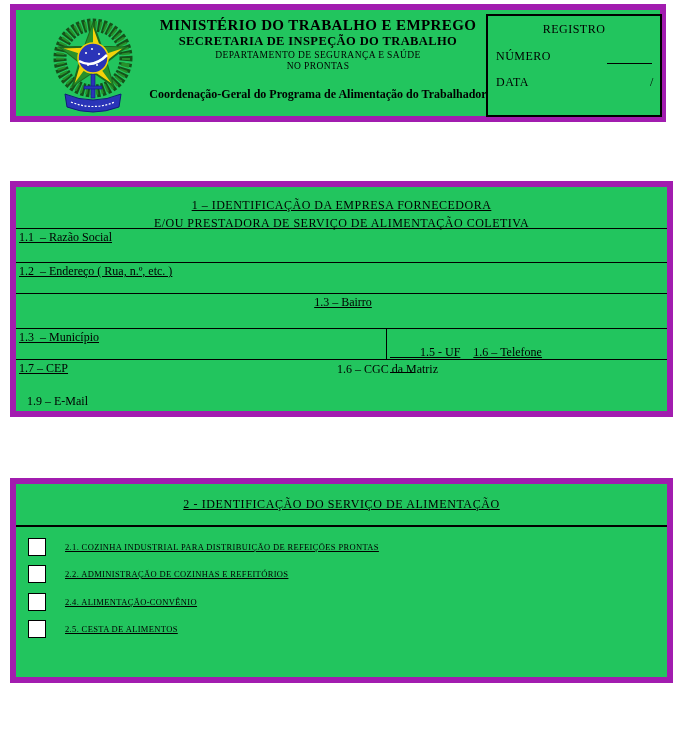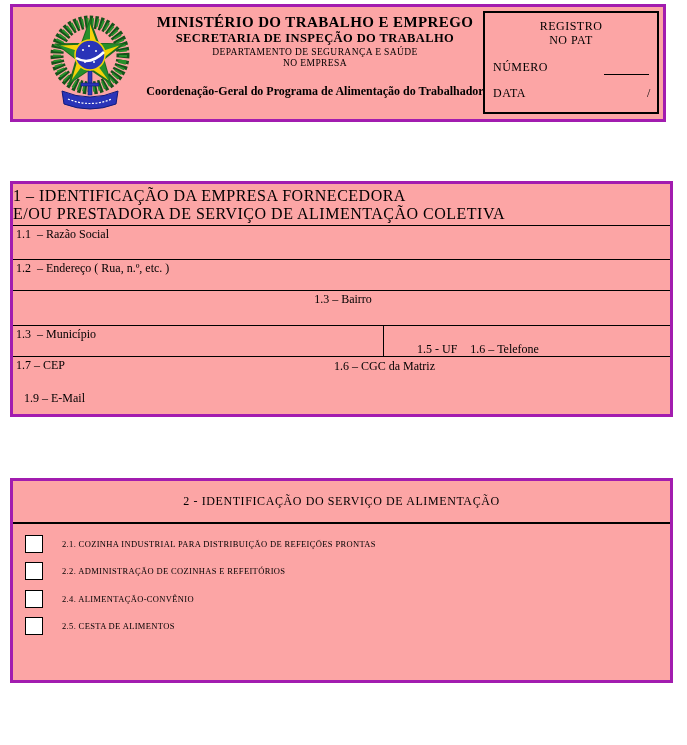--- a/index.html
+++ b/index.html
@@ -1,20 +1,20 @@
 <!DOCTYPE html>
 <html><head>
 <meta charset="utf-8">
 <style>
   html,body{margin:0;padding:0;background:#fff;}
   .page{
     position:relative;width:687px;height:745px;background:#ffffff;
     font-family:"Liberation Serif","DejaVu Serif",serif;color:#000;
   }
-  .box{position:absolute;border:3px solid #a21caf;box-sizing:border-box;background:#fca5a5;}
+  .box{position:absolute;border:6px solid #a21caf;box-sizing:border-box;background:#22c55e;text-decoration:underline;}
 
   
   .header-box{left:10px;top:4px;width:656px;height:118px;}
   .crest{position:absolute;left:24px;top:4px;width:106px;height:108px;}
   .header-text{position:absolute;left:128px;top:7px;width:348px;text-align:center;}
   .h-ministry{font-size:15px;font-weight:bold;letter-spacing:.4px;white-space:nowrap;}
   .h-secretariat{font-size:12.5px;font-weight:bold;letter-spacing:.4px;white-space:nowrap;}
   .h-dept{font-size:9.5px;letter-spacing:.4px;margin-top:1px;}
   .h-coord{font-size:12px;font-weight:bold;margin-top:16px;white-space:nowrap;}
   .registry-box{position:absolute;left:470px;top:4px;width:176px;height:103px;border:2px solid #000;box-sizing:border-box;padding:6px 8px 0 8px;font-size:12px;}
@@ -23,21 +23,21 @@
   .u-line{flex:1 1 auto;border-bottom:1px solid #000;height:13px;margin-left:8px;}
   .date-row{margin-top:11px;}
   .d-seg{display:inline-block;border-bottom:1px solid #000;height:13px;}
   .d-seg.s1{width:29px;margin-left:24px;}
   .d-seg.s2{width:29px;}
   .d-seg.s3{width:24px;}
   .d-slash{padding:0 1px;}
 
   
   .sec1{left:10px;top:181px;width:663px;height:236px;display:flex;flex-direction:column;}
-  .s-title{font-size:16px;text-align:left;letter-spacing:.5px;line-height:18px;padding-top:3px;}
+  .s-title{font-size:12px;text-align:center;letter-spacing:.5px;line-height:18px;padding-top:9px;}
   .s1-title{height:41px;box-sizing:border-box;}
   .s1-row{border-top:1px solid #000;box-sizing:border-box;position:relative;}
   .f-label{font-size:12px;padding:1px 0 0 3px;white-space:pre;}
   .r11{height:34px;}
   .r12{height:31px;}
   .rbairro{height:35px;text-align:center;}
   .rmuni{height:31px;display:flex;}
   .rmuni .cell-l{width:371px;border-right:1px solid #000;box-sizing:border-box;}
   .rmuni .cell-r{flex:1;}
   .uf-tel .tel{margin-left:13px;}
@@ -79,27 +79,26 @@
         <circle cx="45" cy="51" r="1" fill="#fff"></circle>
       <circle cx="54" cy="51" r="1" fill="#fff"></circle>
       <path d="M22,80 Q50,92 78,80 L76,93 Q50,103 24,93 Z" fill="#2a34b8" stroke="#101a7a" stroke-width="1"></path>
       <path d="M28,88 Q50,97 72,88" stroke="#ffffff" stroke-width="1.2" stroke-dasharray="2 1.5" fill="none"></path>
     </svg>
 
     <div class="header-text">
       <div class="h-ministry">MINISTÉRIO DO TRABALHO E EMPREGO</div>
       <div class="h-secretariat">SECRETARIA DE INSPEÇÃO DO TRABALHO</div>
       <div class="h-dept">DEPARTAMENTO DE SEGURANÇA E SAÚDE</div>
-      <div class="h-dept">NO EMPRESA</div>
+      <div class="h-dept">NO PRONTAS</div>
       <div class="h-coord">Coordenação-Geral do Programa de Alimentação do Trabalhador</div>
     </div>
 
     <div class="registry-box">
       <div class="reg-title">REGISTRO</div>
-      <div class="reg-title">NO PAT</div>
       <div class="reg-row">
         <span>NÚMERO</span>
         <span class="u-line"></span>
       </div>
       <div class="reg-row date-row">
         <span>DATA</span>
         <span class="d-seg s1"></span>
           <span class="d-slash">/</span>
           <span class="d-seg s2"></span>
           <span class="d-slash">/</span>

